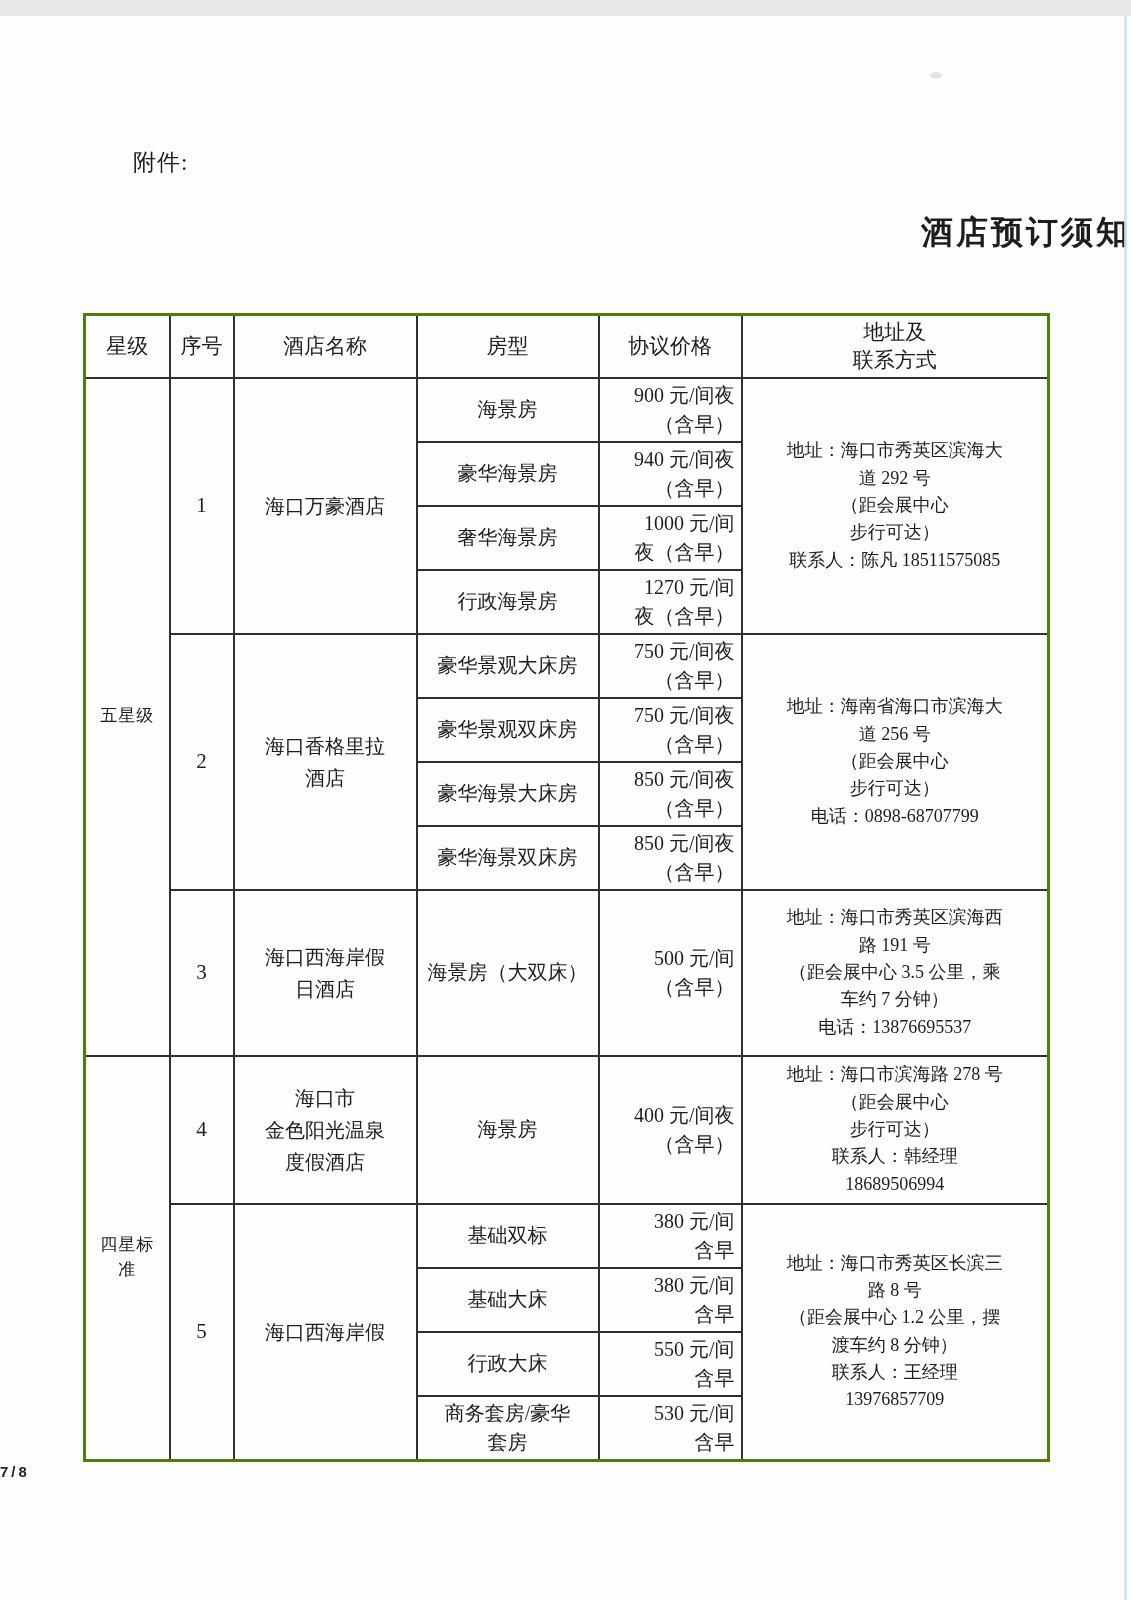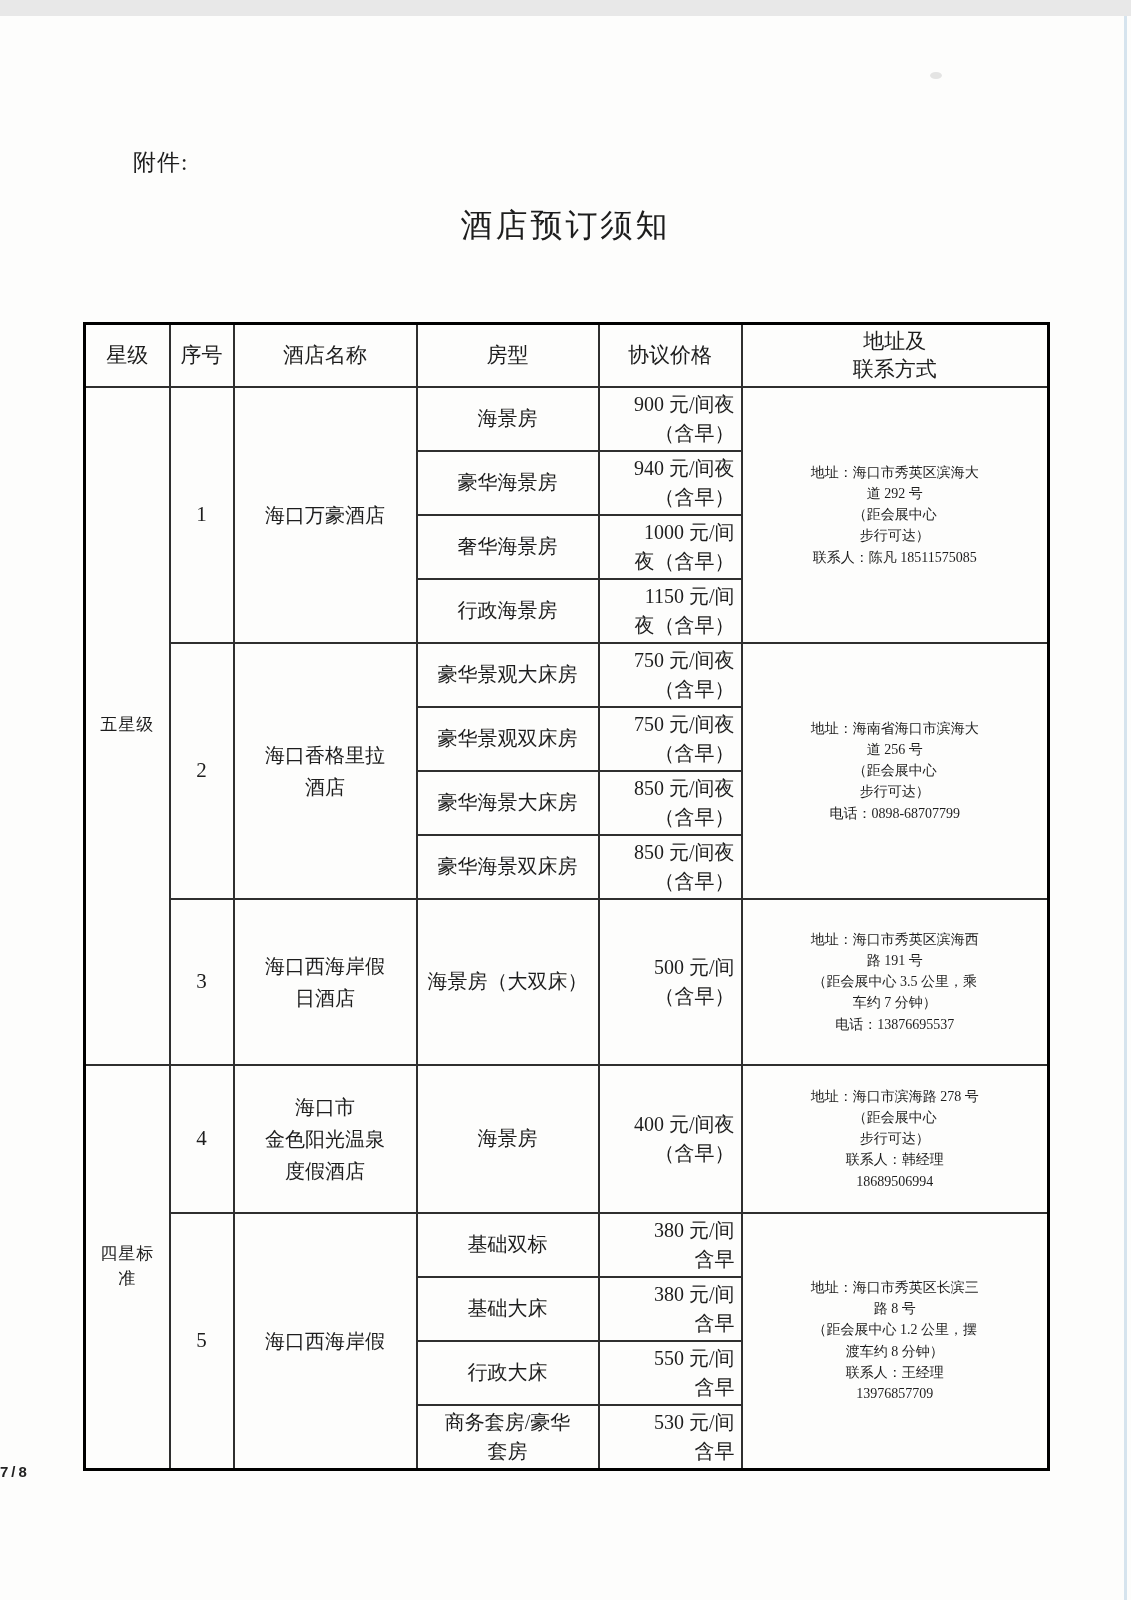--- a/index.html
+++ b/index.html
@@ -7,44 +7,44 @@
   body { font-family:"Liberation Serif","DejaVu Serif",serif; color:#1d1d1d; }
   .page {
     position:relative; width:1131px; height:1600px;
     background:#fdfdfc; overflow:hidden; margin:16px auto;
   }
   .attachment {
     position:absolute; left:133px; top:131px;
     font-size:23px; letter-spacing:1px;
   }
   .doc-title {
-    position:absolute; left:0; top:188px; width:1131px;
-    text-align:center; font-size:32px; font-weight:normal; letter-spacing:3px;
+    position:absolute; left:0; top:195px; width:1131px;
+    text-align:right; font-size:32px; font-weight:bold; letter-spacing:3px;
   }
   table.hotel-table {
-    position:absolute; left:83px; top:306px; width:964px;
+    position:absolute; left:83px; top:297px; width:964px;
     border-collapse:collapse; table-layout:fixed;
-    border:3px solid #000000;
+    border:3px solid #4d7c0f;
   }
   .hotel-table td, .hotel-table th {
     border:2px solid #2f2f2f;
     text-align:center; vertical-align:middle;
     white-space:pre-line;
     font-weight:normal;
     font-size:20px; line-height:1.45;
     padding:2px 6px;
     overflow:hidden;
   }
   .hotel-table th { font-size:21px; line-height:1.35; }
   tr.row-std   { height:59px; }
   tr.row-head  { height:60px; }
   tr.row-tall3 { height:166px; }
   tr.row-tall4 { height:148px; }
   tr.row-h5    { height:62px; }
-  td.addr-cell { font-size:14px; line-height:1.52; padding:4px 8px; }
+  td.addr-cell { font-size:18px; line-height:1.52; padding:4px 8px; }
   td.star-cell { font-size:17px; letter-spacing:1px; }
   td.no-cell   { font-size:21px; }
   td.name-cell { line-height:1.6; }
   td.price-cell{ line-height:1.45;text-align:right; }
   .page-number {
     position:absolute; left:0; top:1447px; width:1131px;
     font-size:15px; font-weight:bold;
     font-family:"Liberation Sans","DejaVu Sans",sans-serif;
     letter-spacing:3px; color:#222;
   }
@@ -104,21 +104,21 @@
         <td class="price-cell">940 元/间夜
 （含早）</td>
       </tr>
       <tr class="row-std">
         <td class="room-cell">奢华海景房</td>
         <td class="price-cell">1000 元/间
 夜（含早）</td>
       </tr>
       <tr class="row-std">
         <td class="room-cell">行政海景房</td>
-        <td class="price-cell">1150 元/间
+        <td class="price-cell">1270 元/间
 夜（含早）</td>
       </tr>
 
       <tr class="row-std">
         <td class="no-cell" rowspan="4">2</td>
         <td class="name-cell" rowspan="4">海口香格里拉
 酒店</td>
         <td class="room-cell">豪华景观大床房</td>
         <td class="price-cell">750 元/间夜
 （含早）</td>

